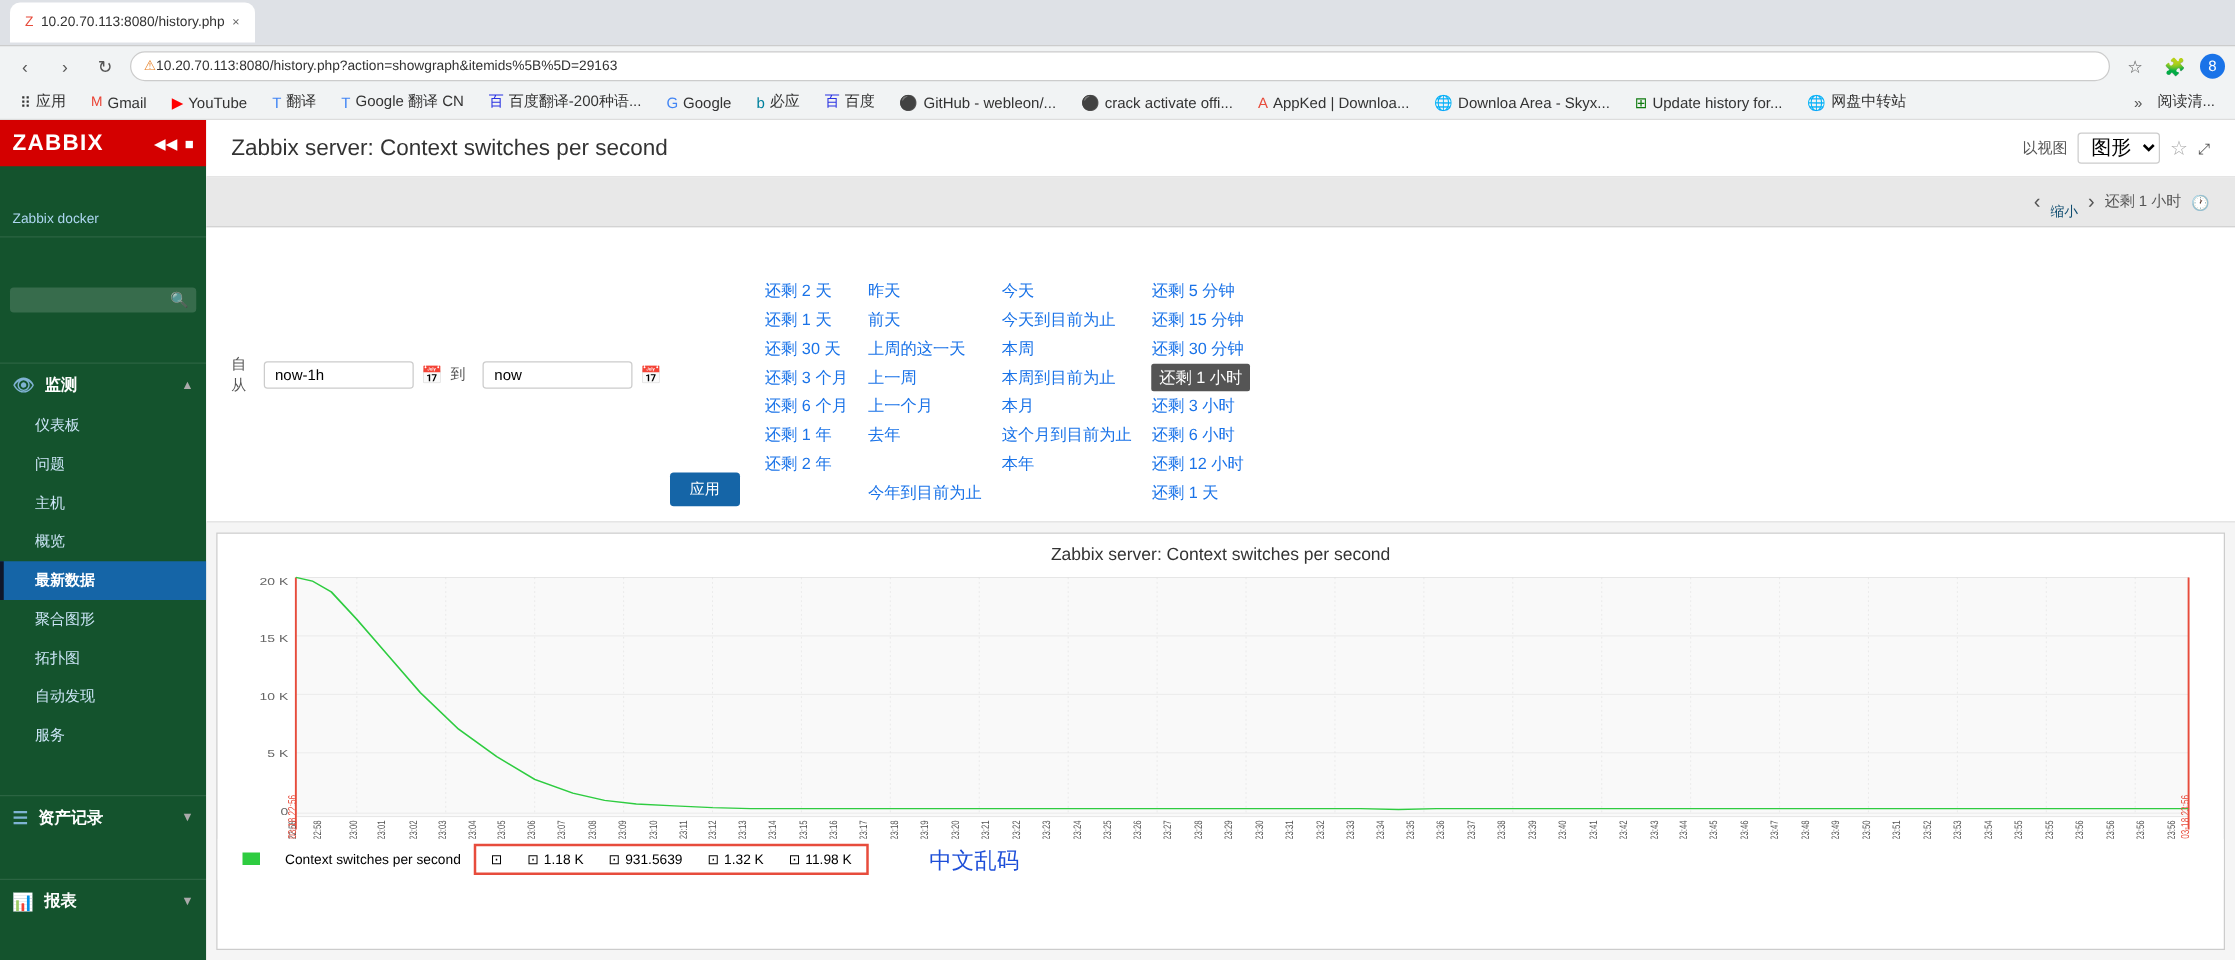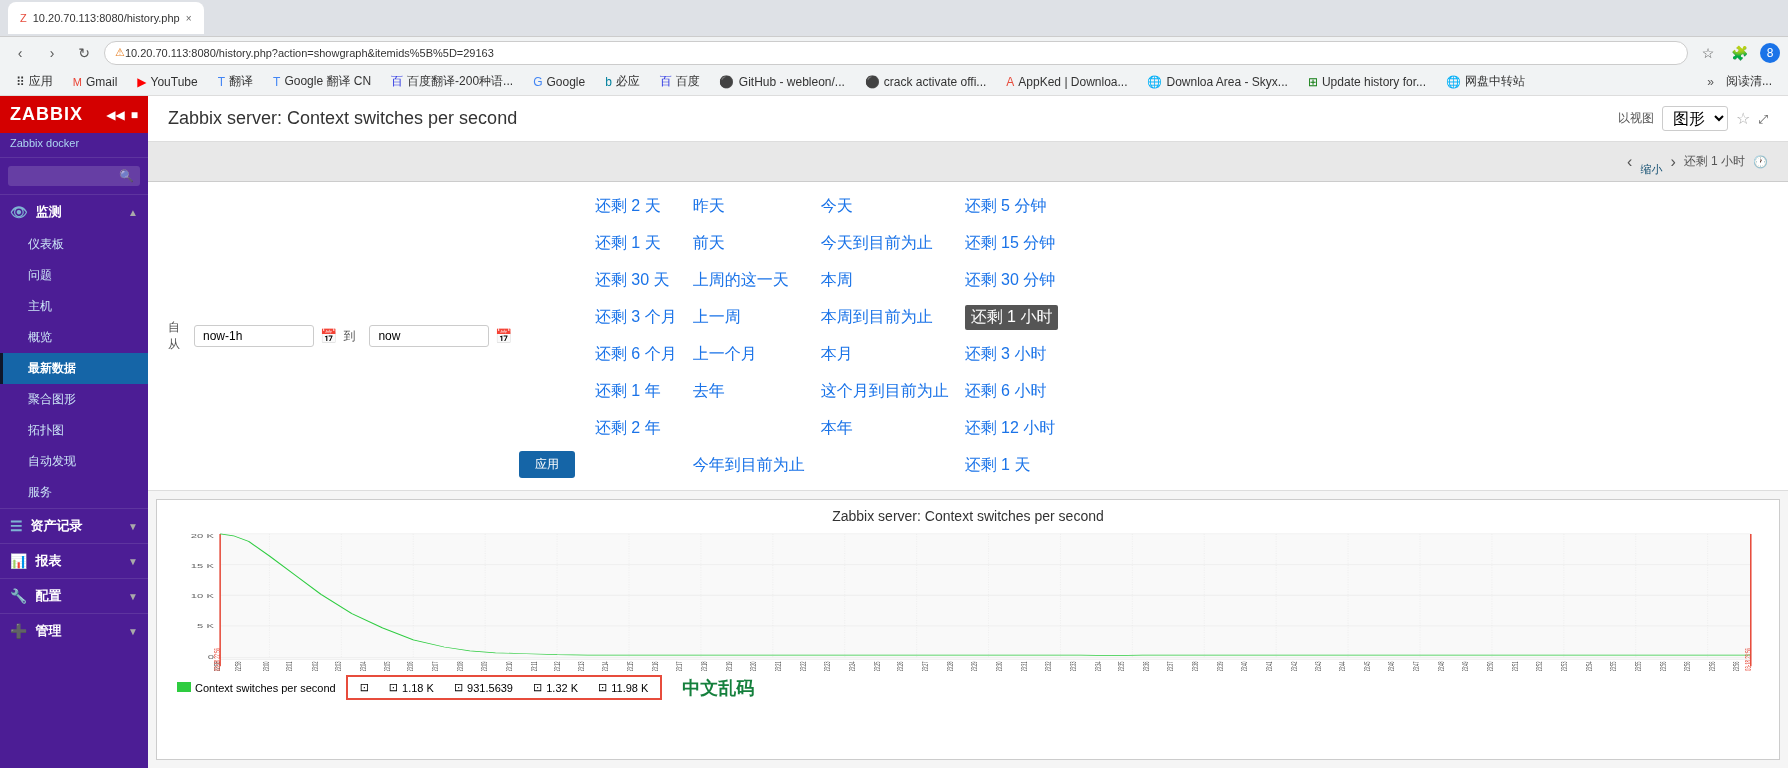--- a/index.html
+++ b/index.html
@@ -90,26 +90,27 @@
 
     
     .app-container {
       display: flex;
       height: calc(768px - 68px - 28px);
       overflow: hidden;
     }
 
     
     .sidebar {
-      width: 148px;
-      background: #4c1d95;
+      width: 165px;
+      background: #14532d;
       color: white;
       display: flex;
       flex-direction: column;
       flex-shrink: 0;
+      gap: 32px;
     }
     .sidebar-logo {
       background: #d40000;
       padding: 8px 10px;
       display: flex;
       align-items: center;
       justify-content: space-between;
     }
     .logo-text {
       font-size: 18px;
@@ -283,22 +284,23 @@
       border: none;
       border-radius: 3px;
       padding: 5px 16px;
       cursor: pointer;
       font-size: 12px;
       align-self: flex-end;
     }
     .time-shortcuts {
       display: grid;
       grid-template-columns: repeat(4, auto);
-      gap: 12px 16px;
-      font-size: 16px;
+      gap: 1px 16px;
+      font-size: 13px;
+      margin-top: 28px;
     }
     .shortcut-link {
       color: #1a73e8;
       cursor: pointer;
       white-space: nowrap;
       padding: 2px 0;
     }
     .shortcut-link.active-time {
       background: #555;
       color: white;
@@ -316,34 +318,34 @@
       position: relative;
     }
 
     .graph-title {
       text-align: center;
       font-size: 14px;
       color: #333;
       padding: 8px;
       font-weight: normal;
     }
-    .legend-item { display: flex; align-items: flex-start; gap: 0; }
+    .legend-item { display: flex; align-items: flex-start; gap: 16px; }
     .legend-stats {
       border: 2px solid #e74c3c;
       padding: 4px 12px;
       display: flex;
       gap: 20px;
       margin-left: 10px;
     }
     .stat-item { display: flex; align-items: center; gap: 4px; }
     .garbled-text {
-      color: #15803d;
+      color: #1d4ed8;
       font-size: 18px;
-      font-weight: bold;
-      margin-left: 20px;
+      font-weight: normal;
+      margin-left: 48px;
     }
   </style>
 </head>
 <body>
 
 <div class="browser-chrome">
   <div class="browser-tab-bar">
     <div class="browser-tab">
       <span style="font-size:11px; color:#e74c3c;">Z</span>
       <span style="font-size:11px; overflow:hidden; text-overflow:ellipsis; white-space:nowrap;">10.20.70.113:8080/history.php</span>

